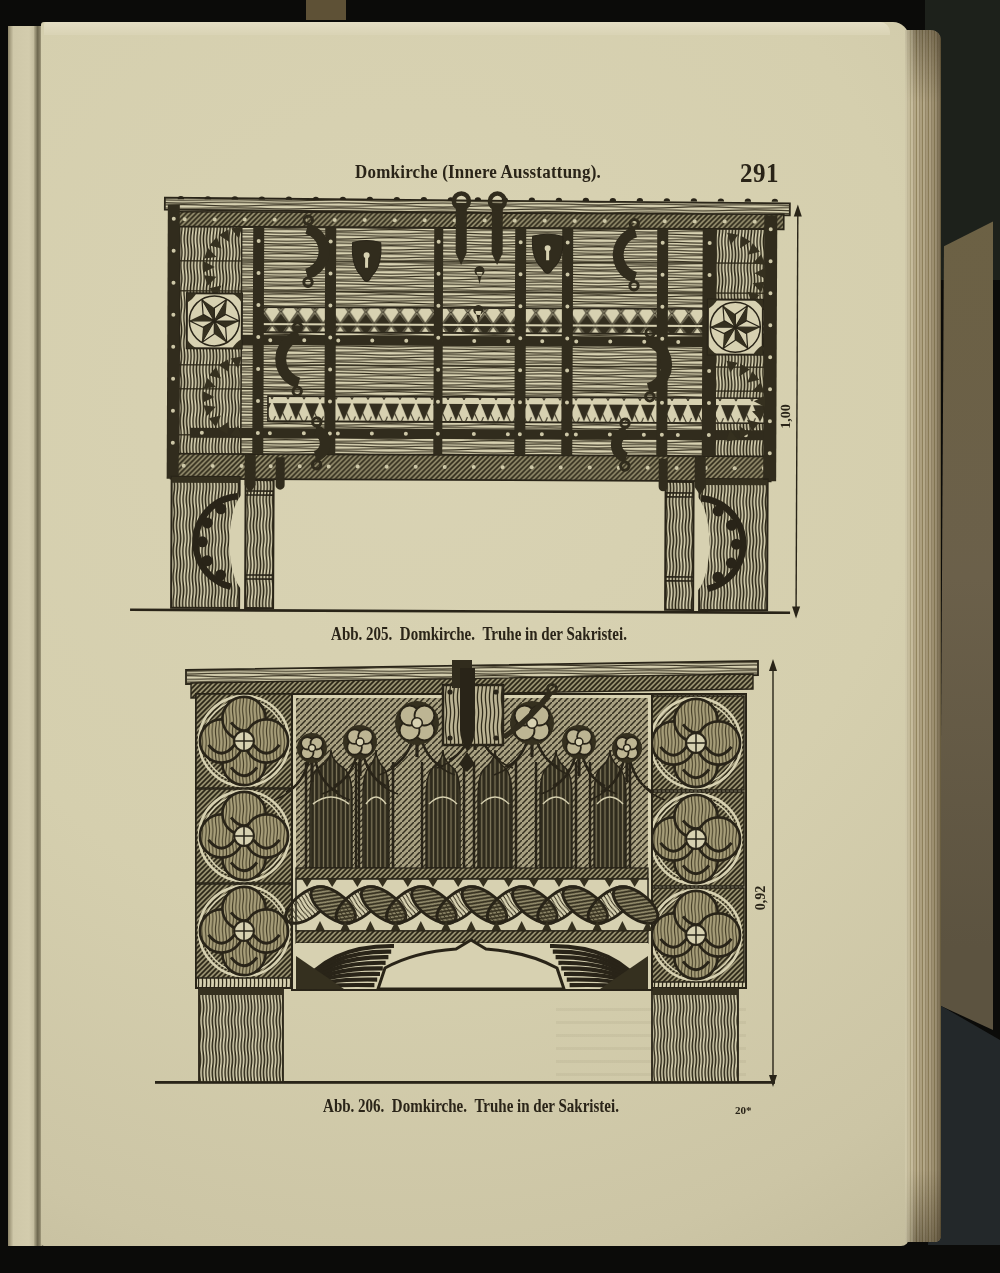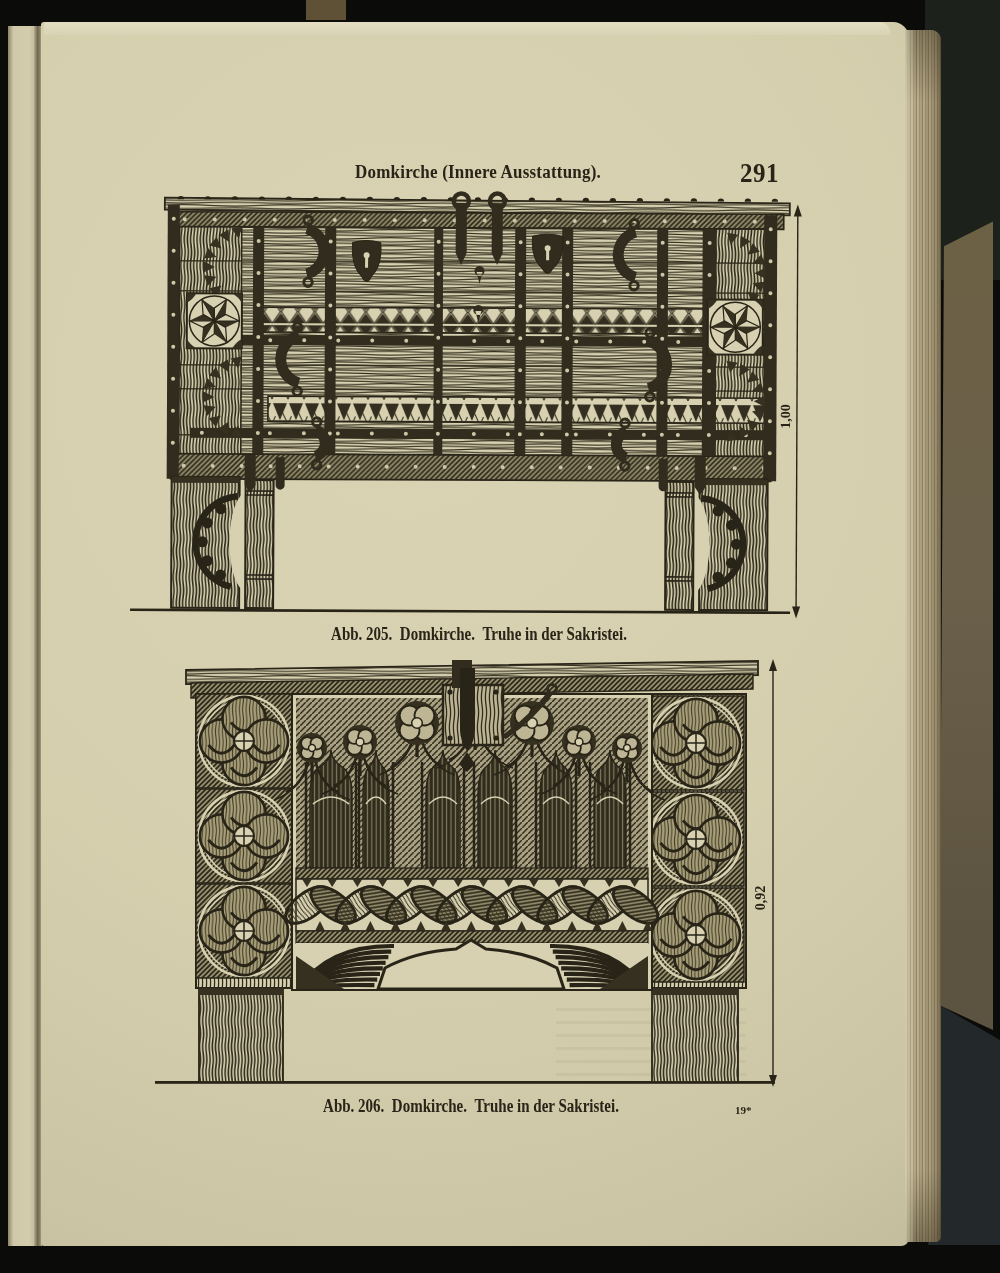--- a/index.html
+++ b/index.html
@@ -36,21 +36,21 @@
 background:linear-gradient(90deg,rgba(214,208,177,0.8) 0,rgba(214,208,177,0) 30%,rgba(90,75,50,0.25) 80%,rgba(60,48,30,0.5) 100%),linear-gradient(180deg,rgba(40,32,18,0.35) 0,rgba(40,32,18,0) 6%,rgba(40,32,18,0) 94%,rgba(40,32,18,0.4) 100%);"></div>
 
 <div class="abs txt" style="left:478px;top:161px;transform:translateX(-50%) scaleY(1.15);transform-origin:center top;font-size:17px;letter-spacing:0.2px;">Domkirche (Innere Ausstattung).</div>
 
 <div class="abs txt" style="left:740px;top:157px;transform:scaleY(1.12);transform-origin:left top;font-size:25px;letter-spacing:0.5px;">291</div>
 
 <div class="abs txt" style="left:479px;top:624px;transform:translateX(-50%) scaleY(1.25);transform-origin:center top;font-size:15px;">Abb. 205. &nbsp;Domkirche. &nbsp;Truhe in der Sakristei.</div>
 
 <div class="abs txt" style="left:471px;top:1096px;transform:translateX(-50%) scaleY(1.25);transform-origin:center top;font-size:15px;">Abb. 206. &nbsp;Domkirche. &nbsp;Truhe in der Sakristei.</div>
 
-<div class="abs txt" style="left:735px;top:1104px;font-size:11px;">19*</div>
+<div class="abs txt" style="left:735px;top:1104px;font-size:11px;">20*</div>
 
 <div class="abs" style="left:556px;top:1004px;width:190px;height:74px;opacity:0.08;background:repeating-linear-gradient(180deg, transparent 0 4px, #6b6348 4px 7px, transparent 7px 13px);"></div>
 
 <svg class="abs" style="left:0;top:0;" width="1000" height="1273" viewBox="0 0 1000 1273">
 <defs>
   <pattern id="wgh" width="104" height="8.1" patternUnits="userSpaceOnUse">
     <path d="M0,1.3 q26,-1.2 52,0 t52,0 M0,4 q26,1.3 52,0 t52,0 M0,6.7 q26,-1.2 52,0 t52,0" fill="none" stroke="#332d1d" stroke-width="1.15"></path>
   </pattern>
   <pattern id="wgv" width="8.1" height="80" patternUnits="userSpaceOnUse">
     <path d="M1.3,0 q-1.3,20 0,40 t0,40 M4,0 q1.4,20 0,40 t0,40 M6.7,0 q-1.3,20 0,40 t0,40" fill="none" stroke="#332d1d" stroke-width="1.2"></path>

